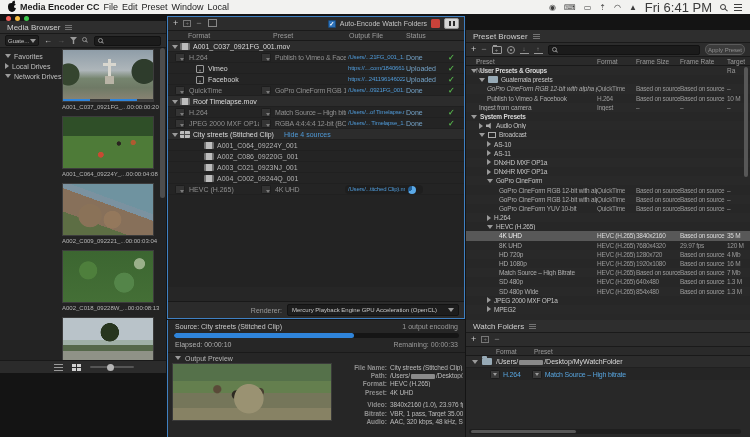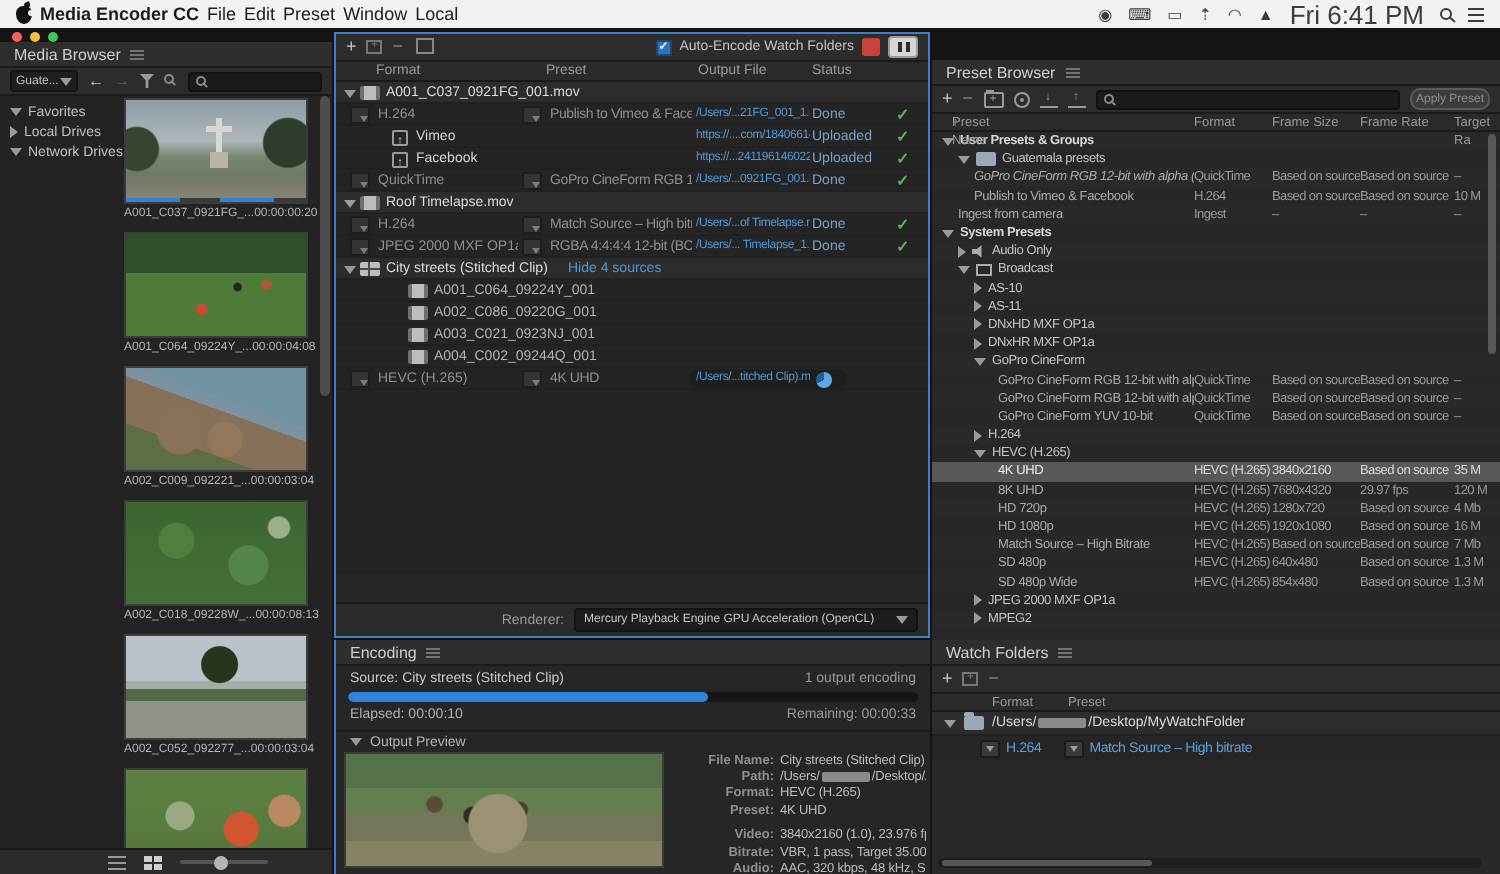--- a/index.html
+++ b/index.html
@@ -60,21 +60,21 @@
     display:flex; align-items:center; gap:3px; padding:0 3px; }
   .mag { width:5px; height:5px; border:1px solid #8a8a8a; border-radius:50%; position:relative; flex:none; }
   .mag::after { content:""; position:absolute; width:3px; height:1px; background:#8a8a8a; right:-2px; bottom:-1px; transform:rotate(40deg); }
   .plus { color:#c8c8c8; font-size:9px; line-height:9px; }
   .minus { color:#8a8a8a; font-size:9px; line-height:9px; }
   .ic-dup { width:7px; height:6px; border:1px solid #888; position:relative; margin-left:3px; }
   .ic-dup::before { content:""; position:absolute; left:-3px; top:-3px; width:7px; height:6px; border:1px solid #888; background:#2c2c2c; }
   .ic-addout { width:8px; height:7px; border:1px solid #777; color:#777; font-size:6px; line-height:5px; text-align:center; }
 
   
-  #mediaBrowser { left:0; top:7px; width:166px; height:416px; }
+  #mediaBrowser { left:0; top:7px; width:166px; height:352px; }
   .mb-loc { width:34px; height:11px; background:#1f1f1f; border:1px solid #141414; border-radius:2px;
     display:flex; align-items:center; justify-content:space-between; padding:0 2px; font-size:6px; color:#c0c0c0; }
   .arrow { font-size:8px; color:#c8c8c8; }
   .arrow.dim { color:#5f5f5f; }
   .ic-funnel { width:7px; height:7px; background:#9a9a9a; clip-path:polygon(0 0,100% 0,60% 45%,60% 100%,40% 100%,40% 45%); }
   .ic-magplus { position:relative; width:7px; height:7px; }
   .ic-magplus .mag { position:absolute; top:0; left:0; }
   .mb-content { position:absolute; top:27px; left:0; right:0; bottom:13px; background:#232323; }
   .tree-item { display:flex; align-items:center; gap:3px; height:10px; padding-left:5px; font-size:7px; color:#c0c0c0; }
   .mb-thumbs { position:absolute; left:62px; top:1px; width:92px; }
@@ -494,24 +494,20 @@
       <div class="renderbar">
         <span>Renderer:</span>
         <span class="rendersel">
           <span>Mercury Playback Engine GPU Acceleration (OpenCL)</span>
           <span class="tri d"></span>
         </span>
       </div>
     </div>
 
     <div class="panel" id="encodingPanel">
-      <div class="tabbar">
-        <span>Encoding</span>
-        <span class="menuicon"></span>
-      </div>
       <div class="enc-line">
         <span>Source: City streets (Stitched Clip)</span>
         <span class="rgt">1 output encoding</span>
       </div>
       <div class="progress">
         <div class="fill" style="width: 63%;"></div>
       </div>
       <div class="enc-line" style="color:#b0b0b0;">
         <span>Elapsed: 00:00:10</span>
         <span class="rgt">Remaining: 00:00:33</span>

